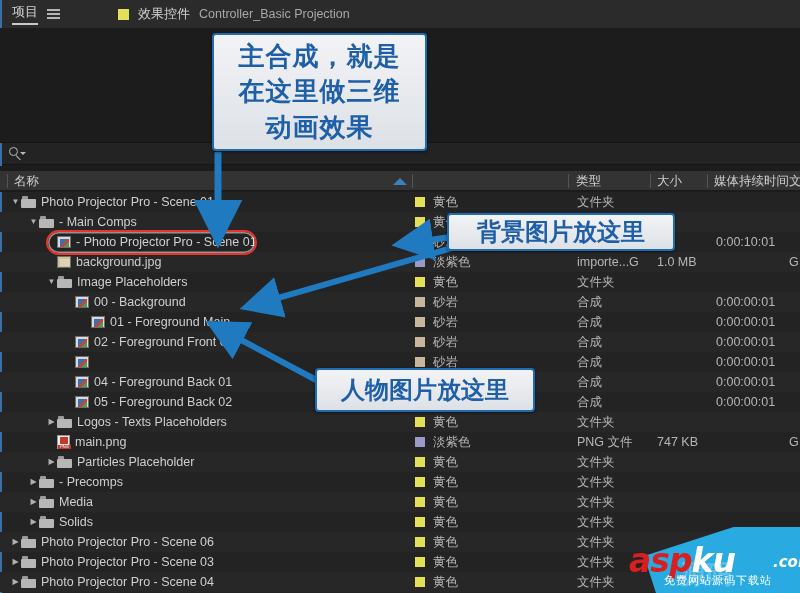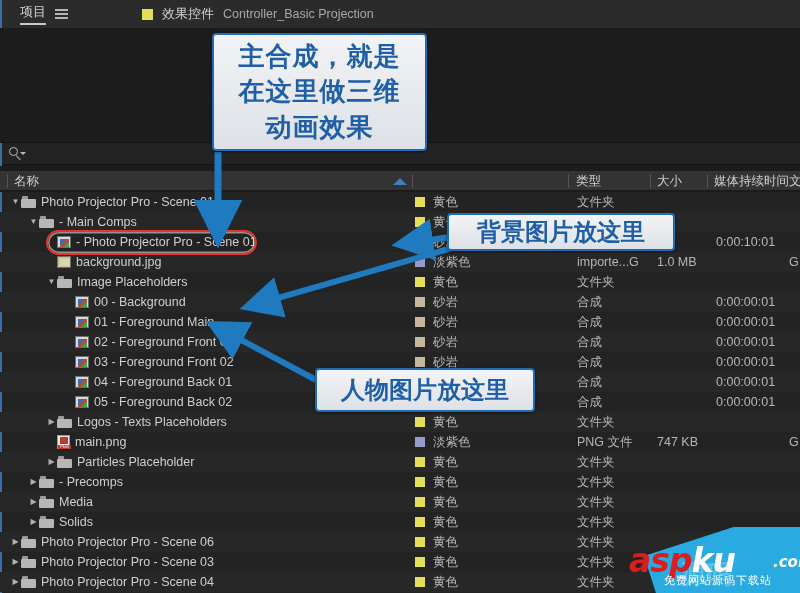--- a/index.html
+++ b/index.html
@@ -11,21 +11,21 @@
   }
 
   
   #panel-tabs {
     position:absolute; left:0; top:0; width:800px; height:28px;
     background:#2b2b2b; display:flex; align-items:center;
   }
   .tab-left-edge { width:2px; height:28px; background:#3a6ea5; }
   .tab {
     display:flex; align-items:center; gap:9px;
-    height:28px; padding:0 18px; color:#d2d2d2; font-size:13px;
+    height:28px; padding:0 10px; color:#d2d2d2; font-size:13px;
   }
   .tab.active .tab-label { border-bottom:2px solid #c9c9c9; padding-bottom:2px; }
   .hamburger { display:inline-block; width:13px; }
   .hamburger i { display:block; height:1.5px; background:#b4b4b4; margin:2.5px 0; }
   .tab-swatch { width:11px; height:11px; background:#e4df58; display:inline-block; }
   .tab-sub { color:#a8a8a8; font-size:12.5px; }
 
   
   #search-bar {
     position:absolute; left:0; top:142px; width:800px; height:23px;
@@ -327,21 +327,21 @@
           <span class="cell-txt"></span>
         </div>
         <div class="dur-cell">
           <span class="cell-txt">0:00:00:01</span>
         </div>
         <div class="ext-cell">
           <span class="cell-txt"></span>
         </div>
       </div>
       <div class="row">
-        <div class="namecell" style="left:64px">
+        <div class="namecell" style="left:80px">
           <span class="twisty"></span>
           <span class="comp-ico">
             <span class="pic"></span>
           </span>
           <span class="rowname">01 - Foreground Main</span>
         </div>
         <div class="label-cell">
           <span class="swatch" style="background:#c6b69c"></span>
           <span class="cell-txt">砂岩</span>
         </div>
@@ -382,21 +382,20 @@
         <div class="ext-cell">
           <span class="cell-txt"></span>
         </div>
       </div>
       <div class="row">
         <div class="namecell" style="left:64px">
           <span class="twisty"></span>
           <span class="comp-ico">
             <span class="pic"></span>
           </span>
-          <span class="rowname">03 - Foreground Front 02</span>
         </div>
         <div class="label-cell">
           <span class="swatch" style="background:#c6b69c"></span>
           <span class="cell-txt">砂岩</span>
         </div>
         <div class="type-cell">
           <span class="cell-txt">合成</span>
         </div>
         <div class="size-cell">
           <span class="cell-txt"></span>

